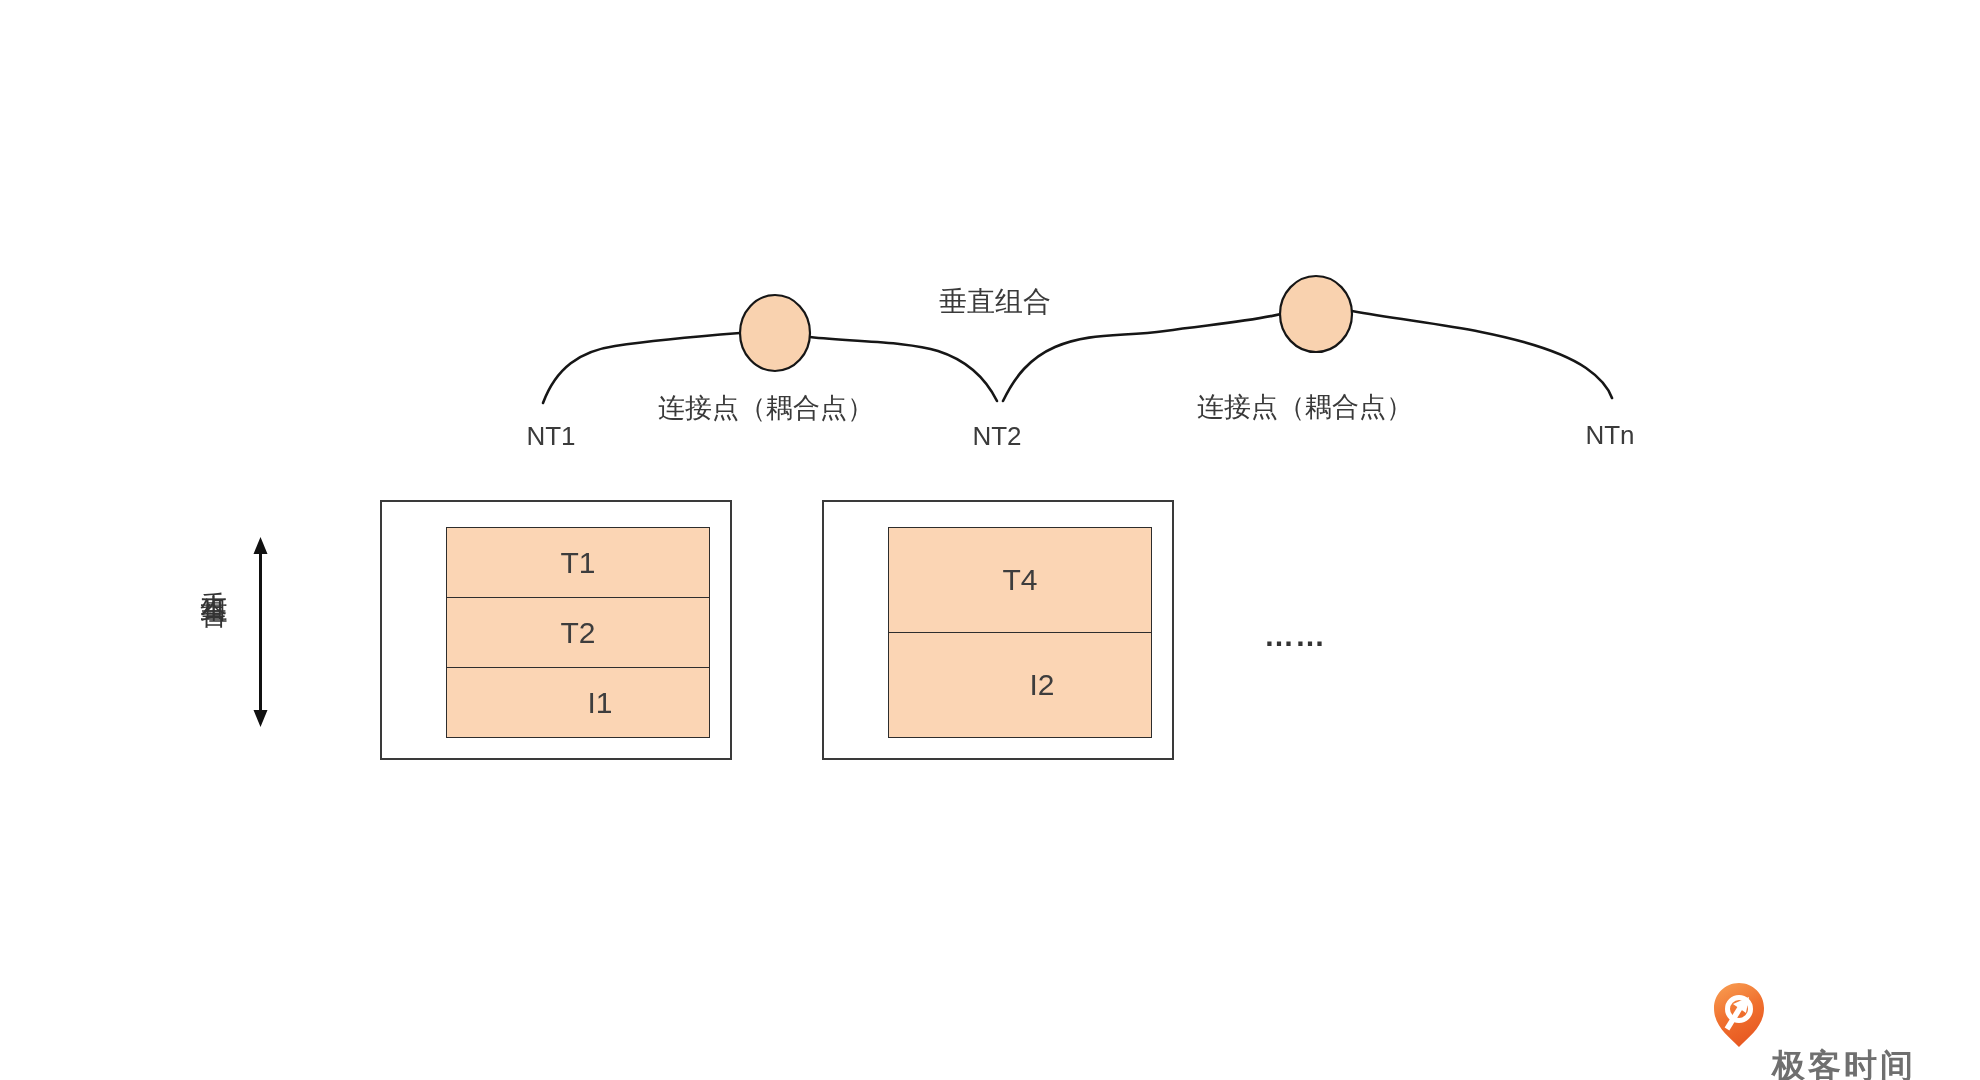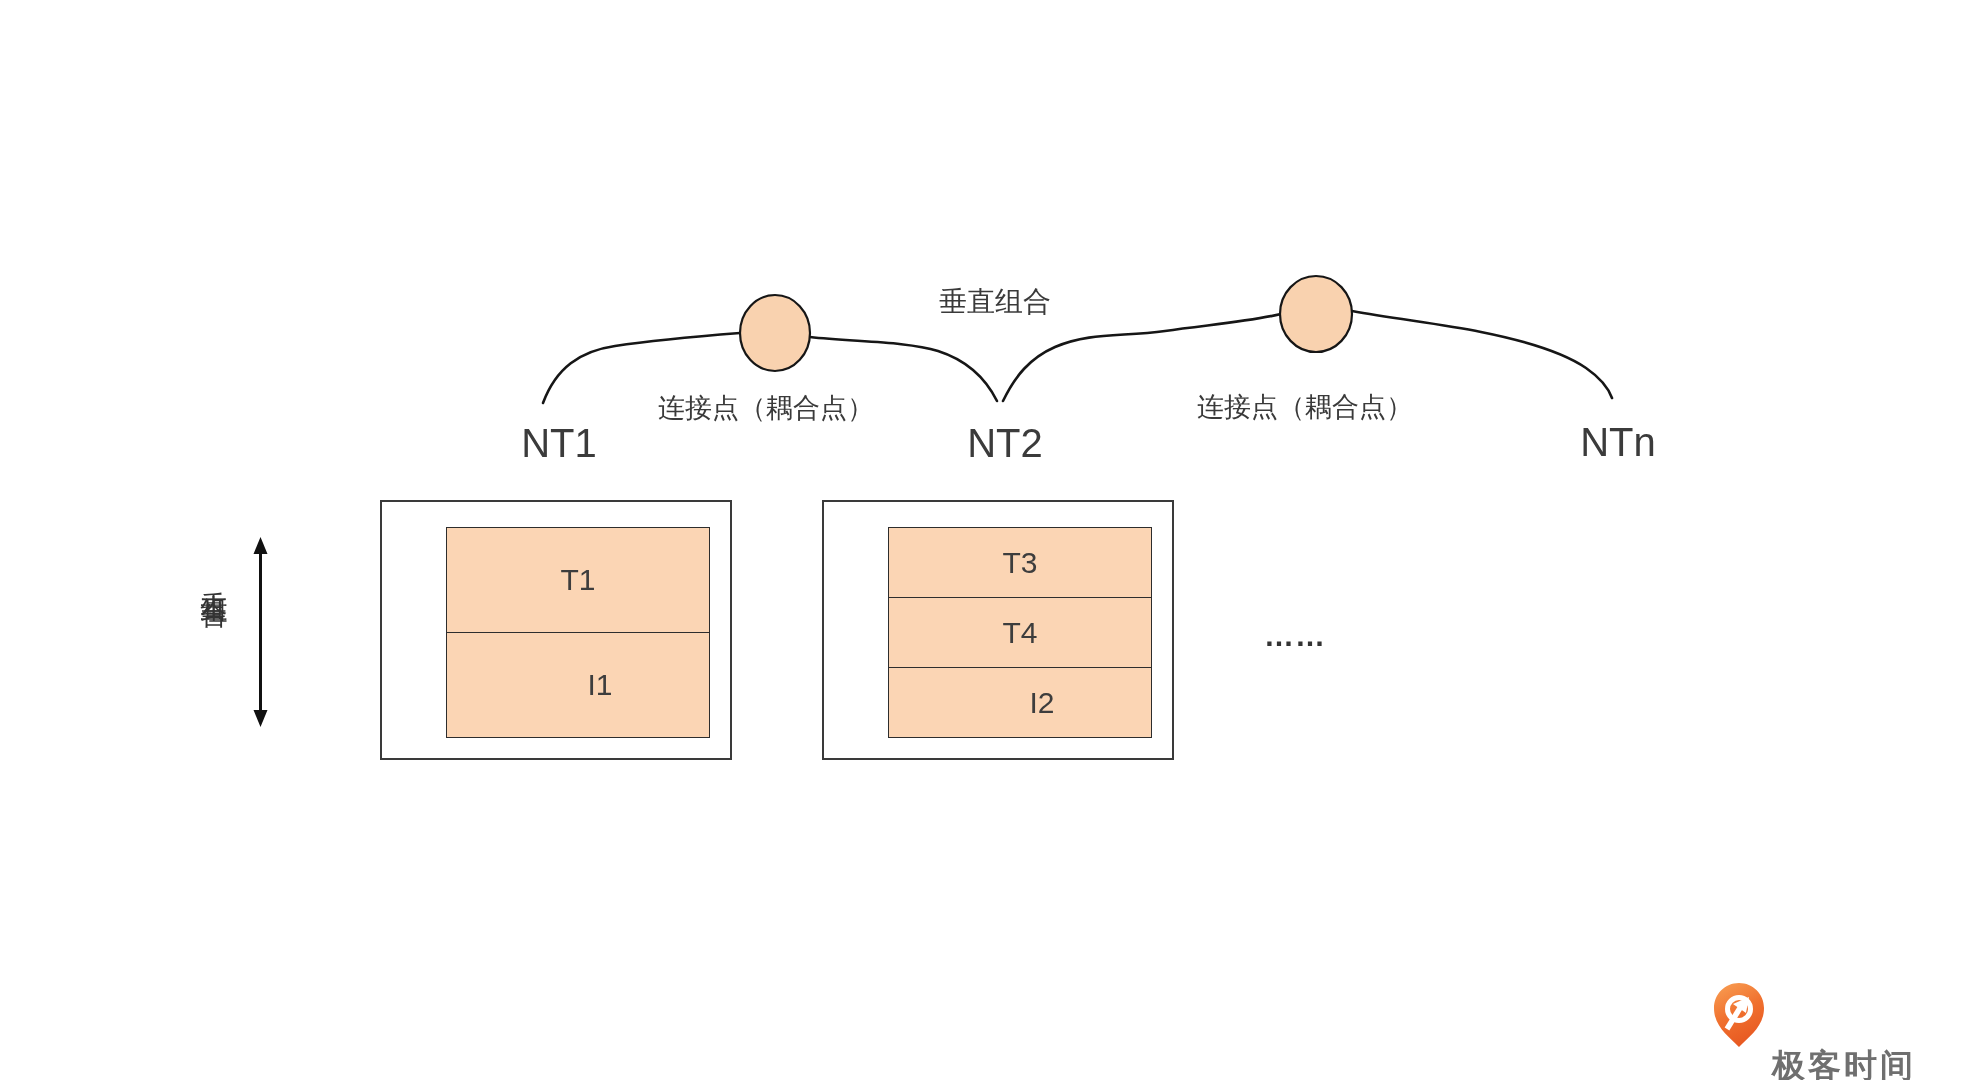--- a/index.html
+++ b/index.html
@@ -16,25 +16,24 @@
 
   .diagram-label {
     position: absolute;
     font-size: 28px;
     color: #3a3a3a;
     white-space: nowrap;
     transform: translateX(-50%);
   }
   .node-label {
     position: absolute;
-    font-size: 40px;
+    font-size: 26px;
     color: #3b3b3b;
     white-space: nowrap;
     transform: translateX(-50%);
-    margin-left: 8px;
   }
   .vertical-label {
     position: absolute;
     left: 196px;
     top: 570px;
     writing-mode: vertical-rl;
     text-orientation: upright;
     font-size: 27px;
     letter-spacing: 3px;
     color: #333333;
@@ -142,27 +141,27 @@
 
   <div class="node-label" style="left:551px; top:421px;">NT1</div>
   <div class="node-label" style="left:997px; top:421px;">NT2</div>
   <div class="node-label" style="left:1610px; top:420px;">NTn</div>
 
   <div class="vertical-label">垂直组合</div>
 
   <div class="node-box" style="left:380px;">
     <div class="row-stack">
       <div class="row">T1</div>
+      <div class="row">T2</div>
       <div class="row">I1</div>
     </div>
   </div>
 
   <div class="node-box" style="left:822px;">
     <div class="row-stack">
-      <div class="row">T3</div>
       <div class="row">T4</div>
       <div class="row">I2</div>
     </div>
   </div>
 
 
   <div class="ellipsis-label" style="left:1295px; top:636px;">……</div>
 
   <div class="logo">
     <div class="logo-text">极客时间</div>

